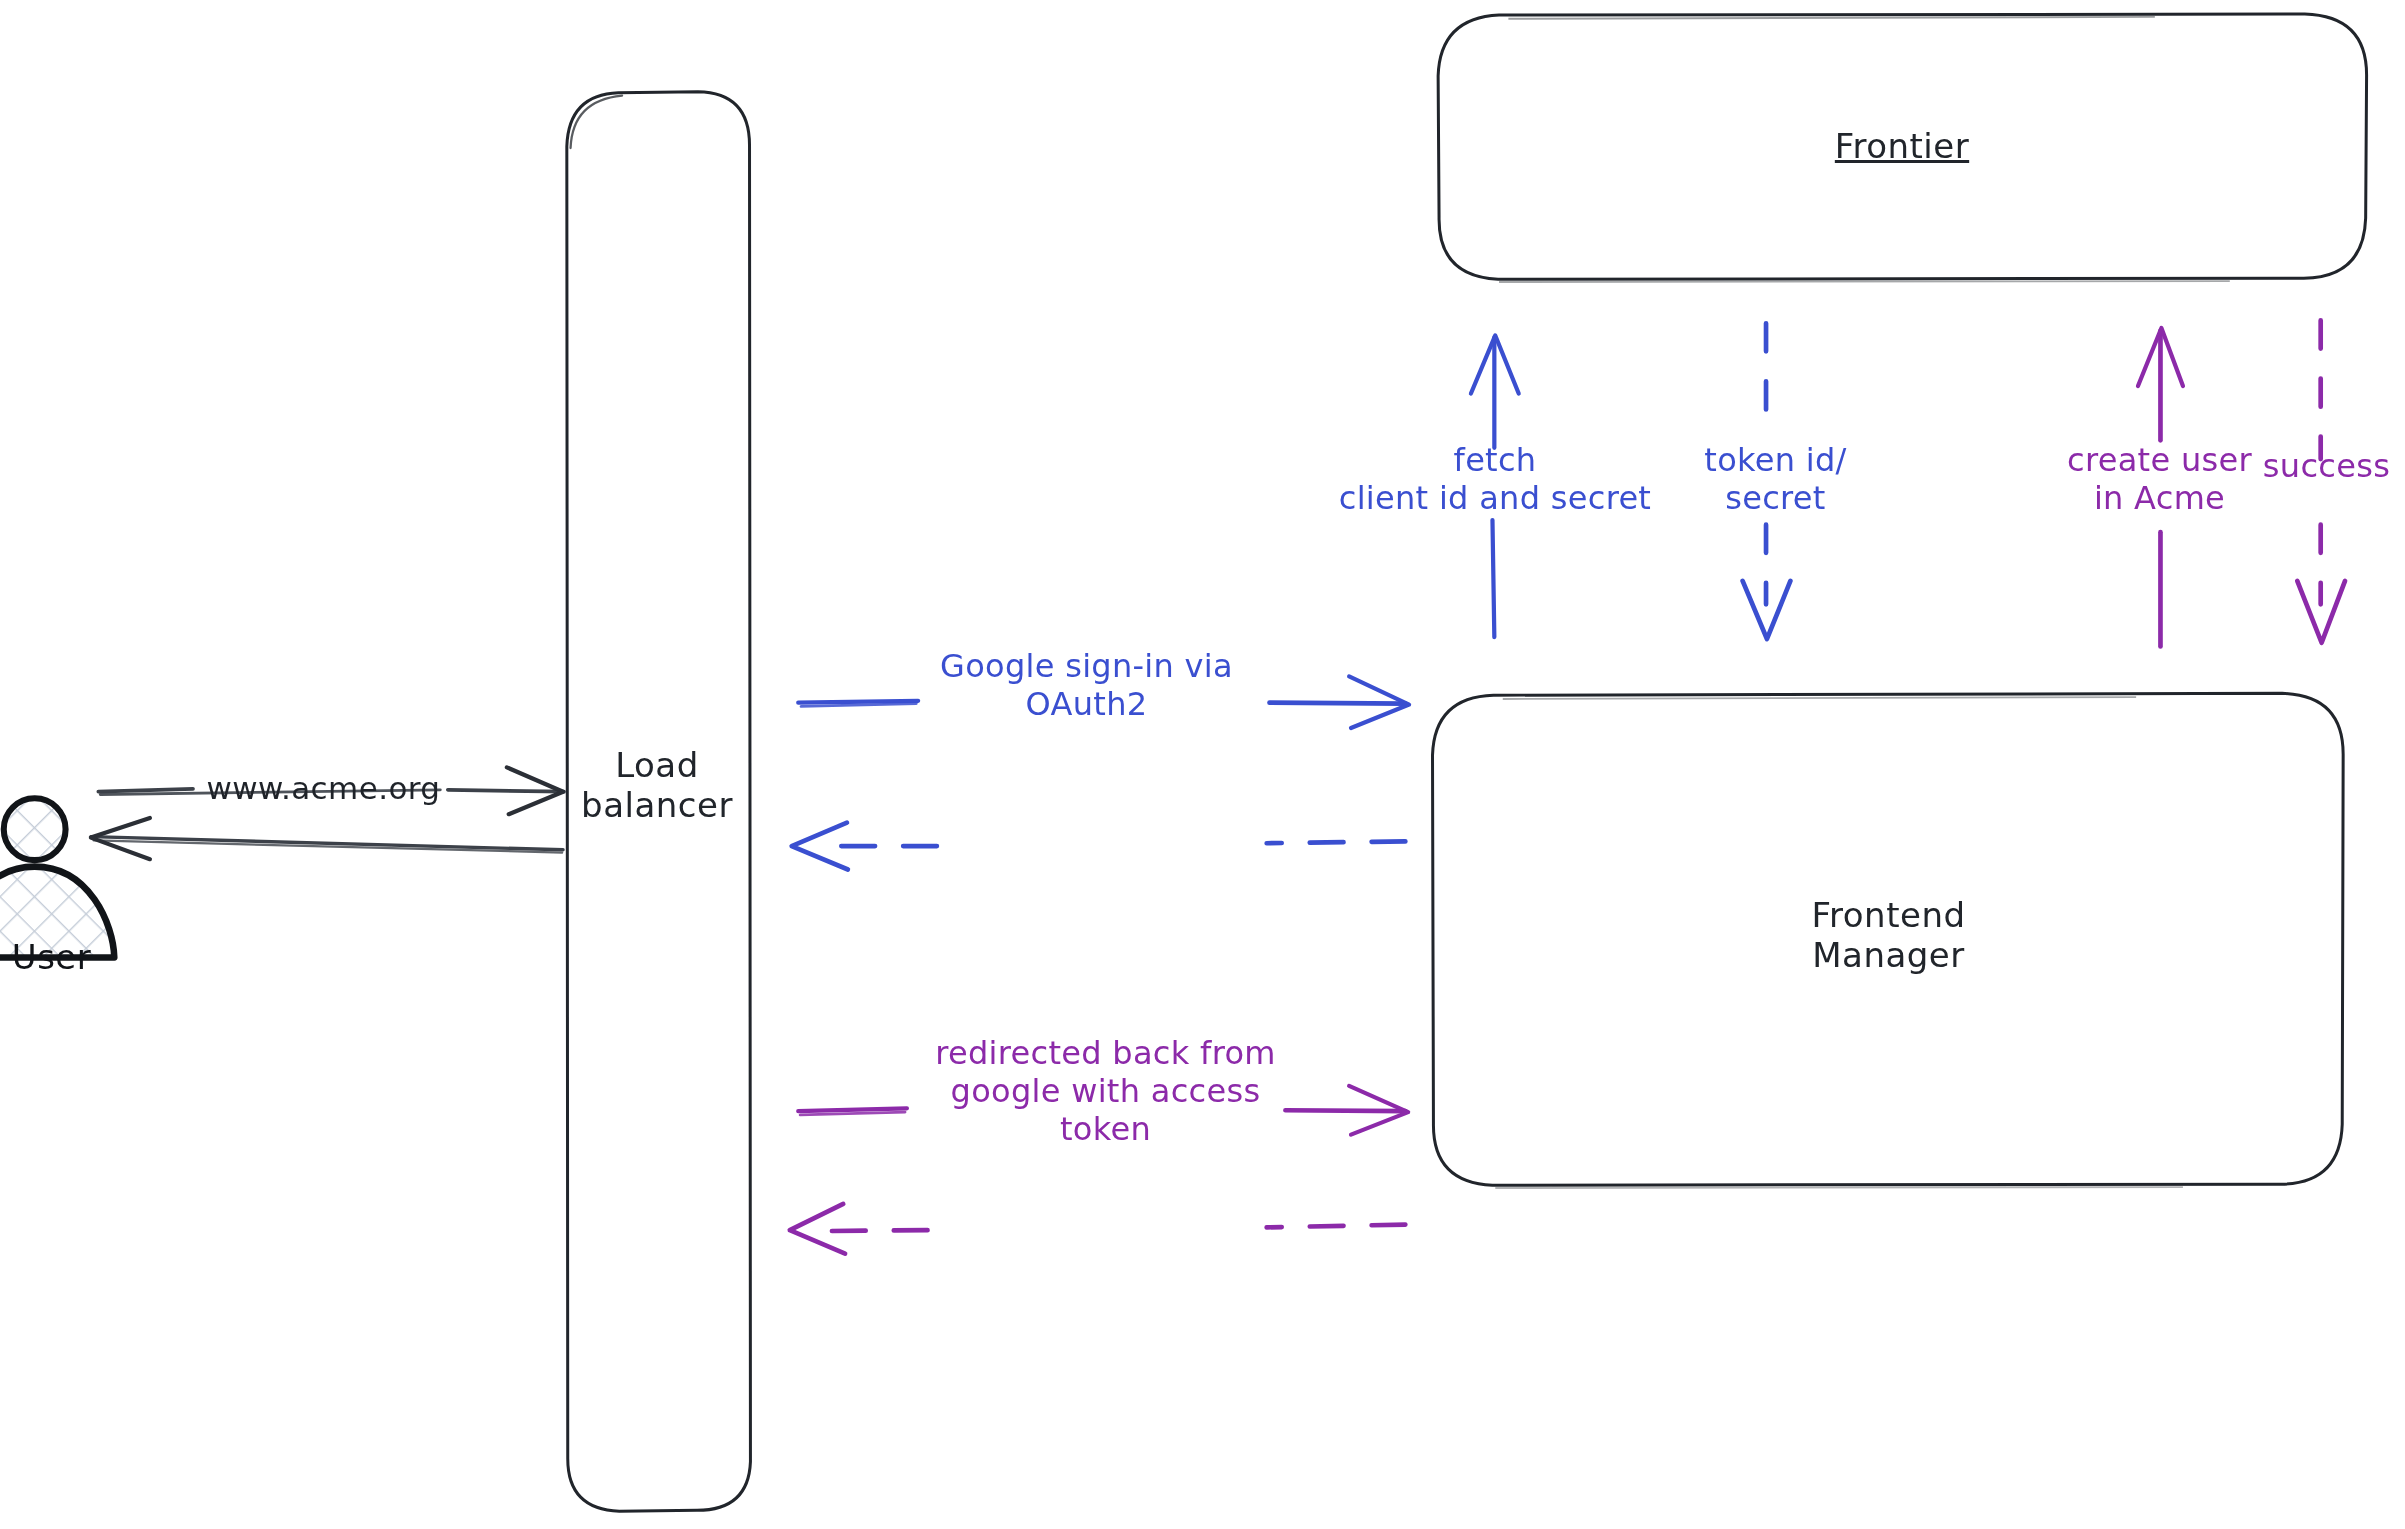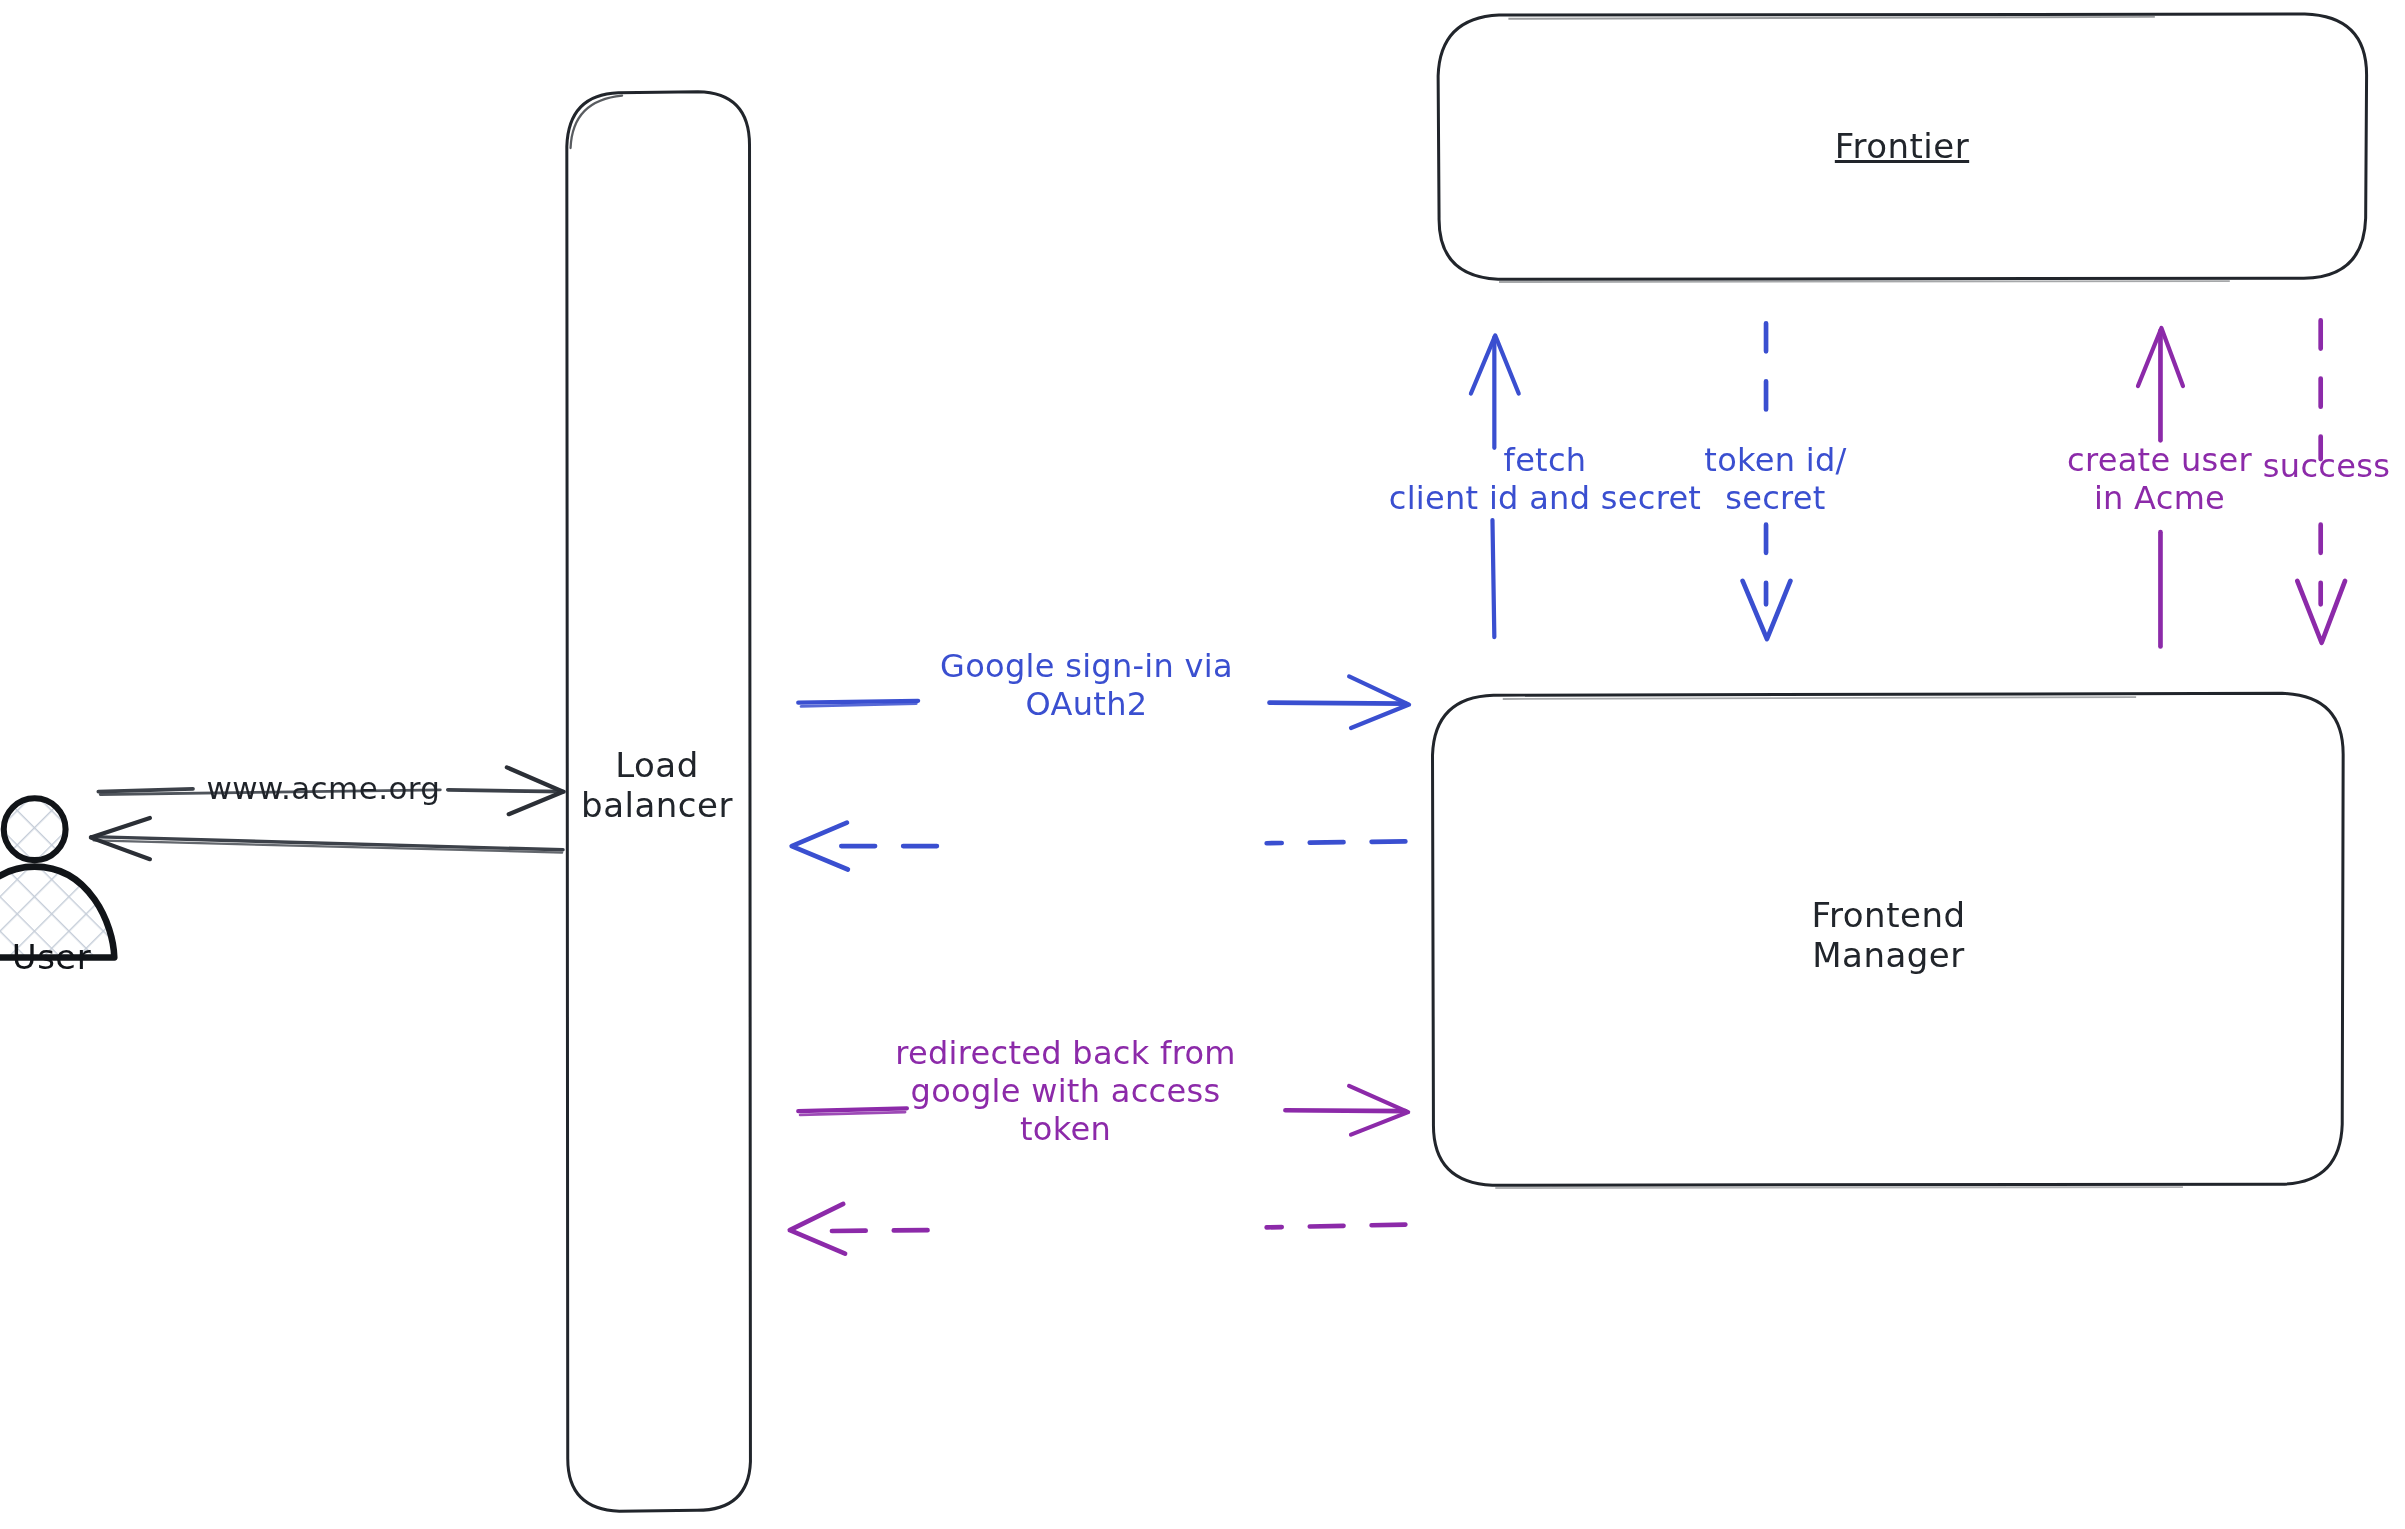--- a/index.html
+++ b/index.html
@@ -175,26 +175,26 @@
 
   <div class="lbl node-label" style="left:1433px; top:895px; width:911px;">Frontend
 Manager</div>
 
   <div class="lbl edge-label-dark" style="left:164px; top:770px; width:319px;">www.acme.org</div>
 
   <div class="lbl edge-label-blue" style="left:899px; top:648px; width:375px;">Google sign-in via
 OAuth2</div>
 
 
-  <div class="lbl edge-label-purple" style="left:864px; top:1035px; width:403px;">redirected back from
+  <div class="lbl edge-label-purple" style="left:904px; top:1035px; width:403px;">redirected back from
 google with access
 token</div>
 
 
-  <div class="lbl edge-label-blue" style="left:1348px; top:442px; width:394px;">fetch
+  <div class="lbl edge-label-blue" style="left:1298px; top:442px; width:394px;">fetch
 client id and secret</div>
 
   <div class="lbl edge-label-blue" style="left:1677px; top:442px; width:197px;">token id/
 secret</div>
 
   <div class="lbl edge-label-purple" style="left:2033px; top:442px; width:253px;">create user
 in Acme</div>
 
   <div class="lbl edge-label-purple" style="left:2249px; top:448px; width:155px; text-align:center;">success</div>
 

